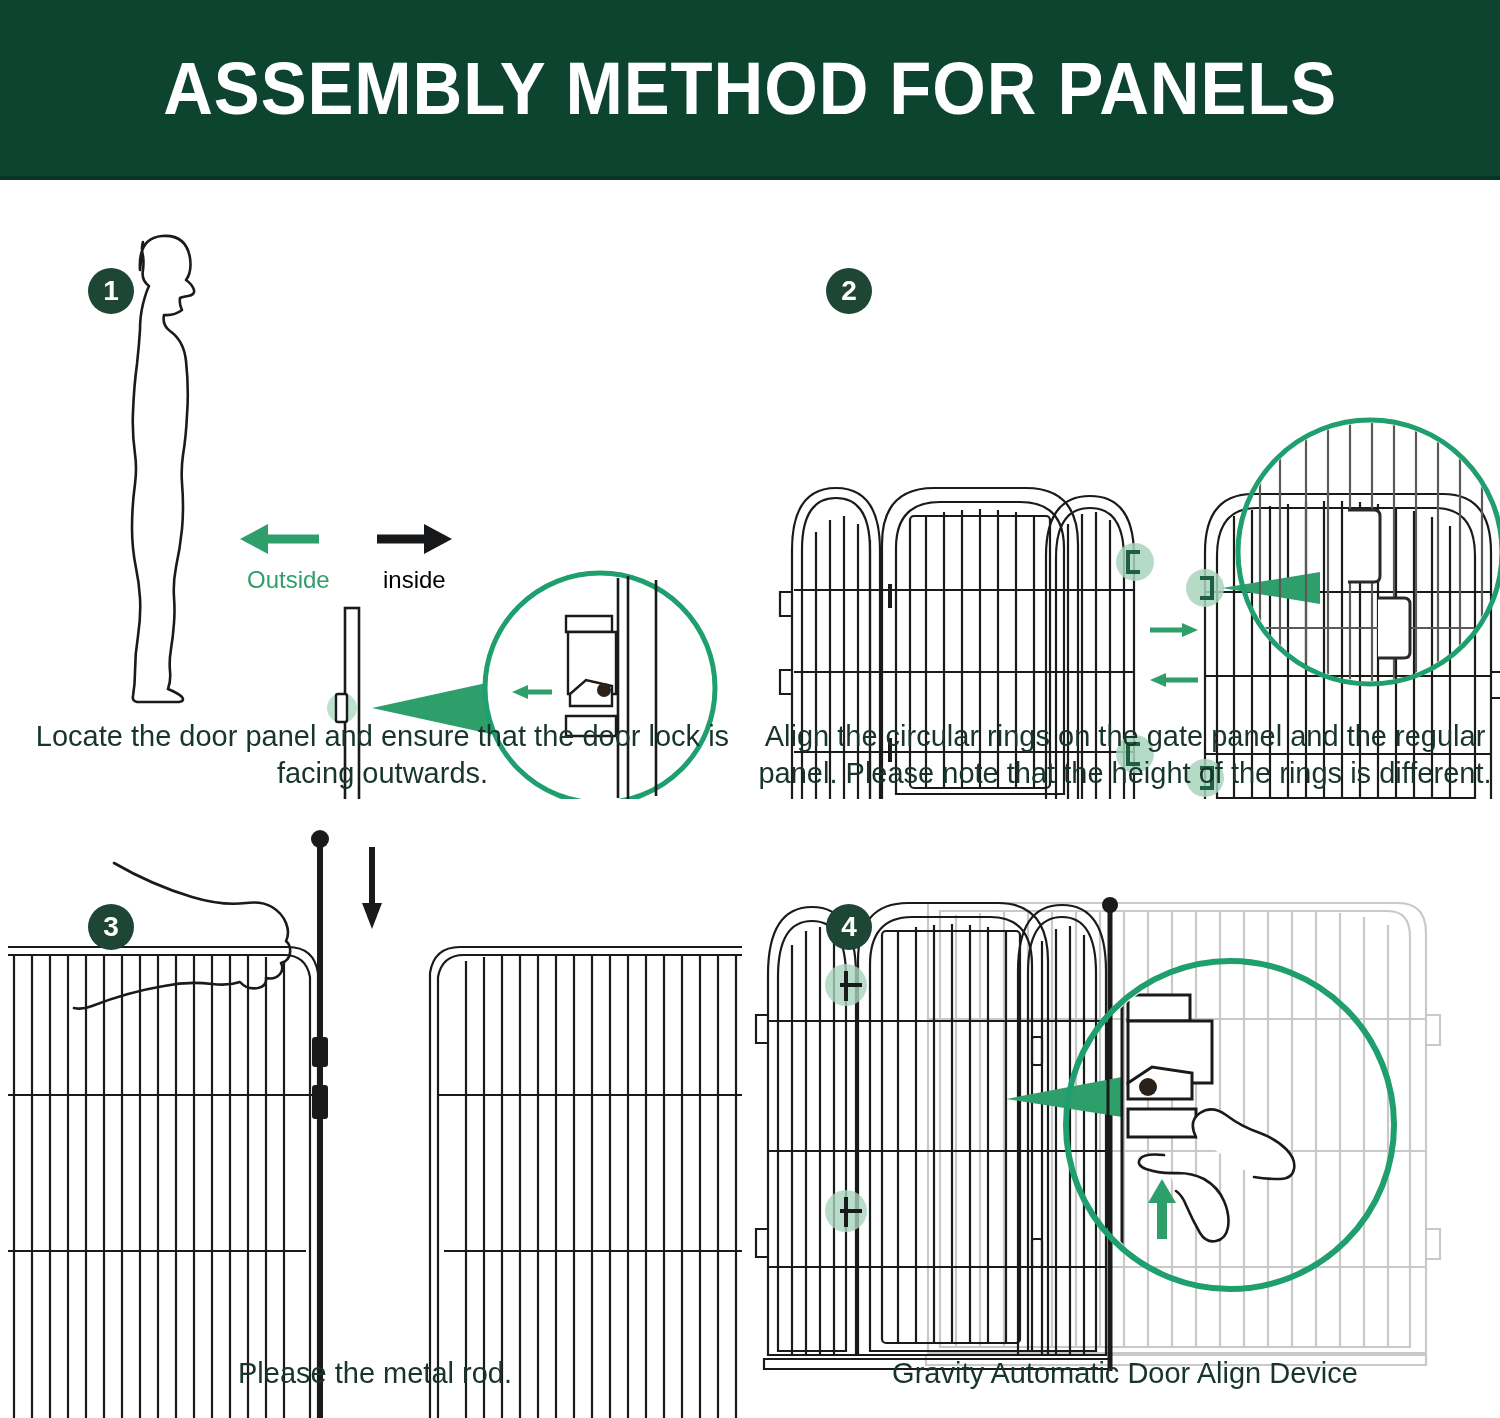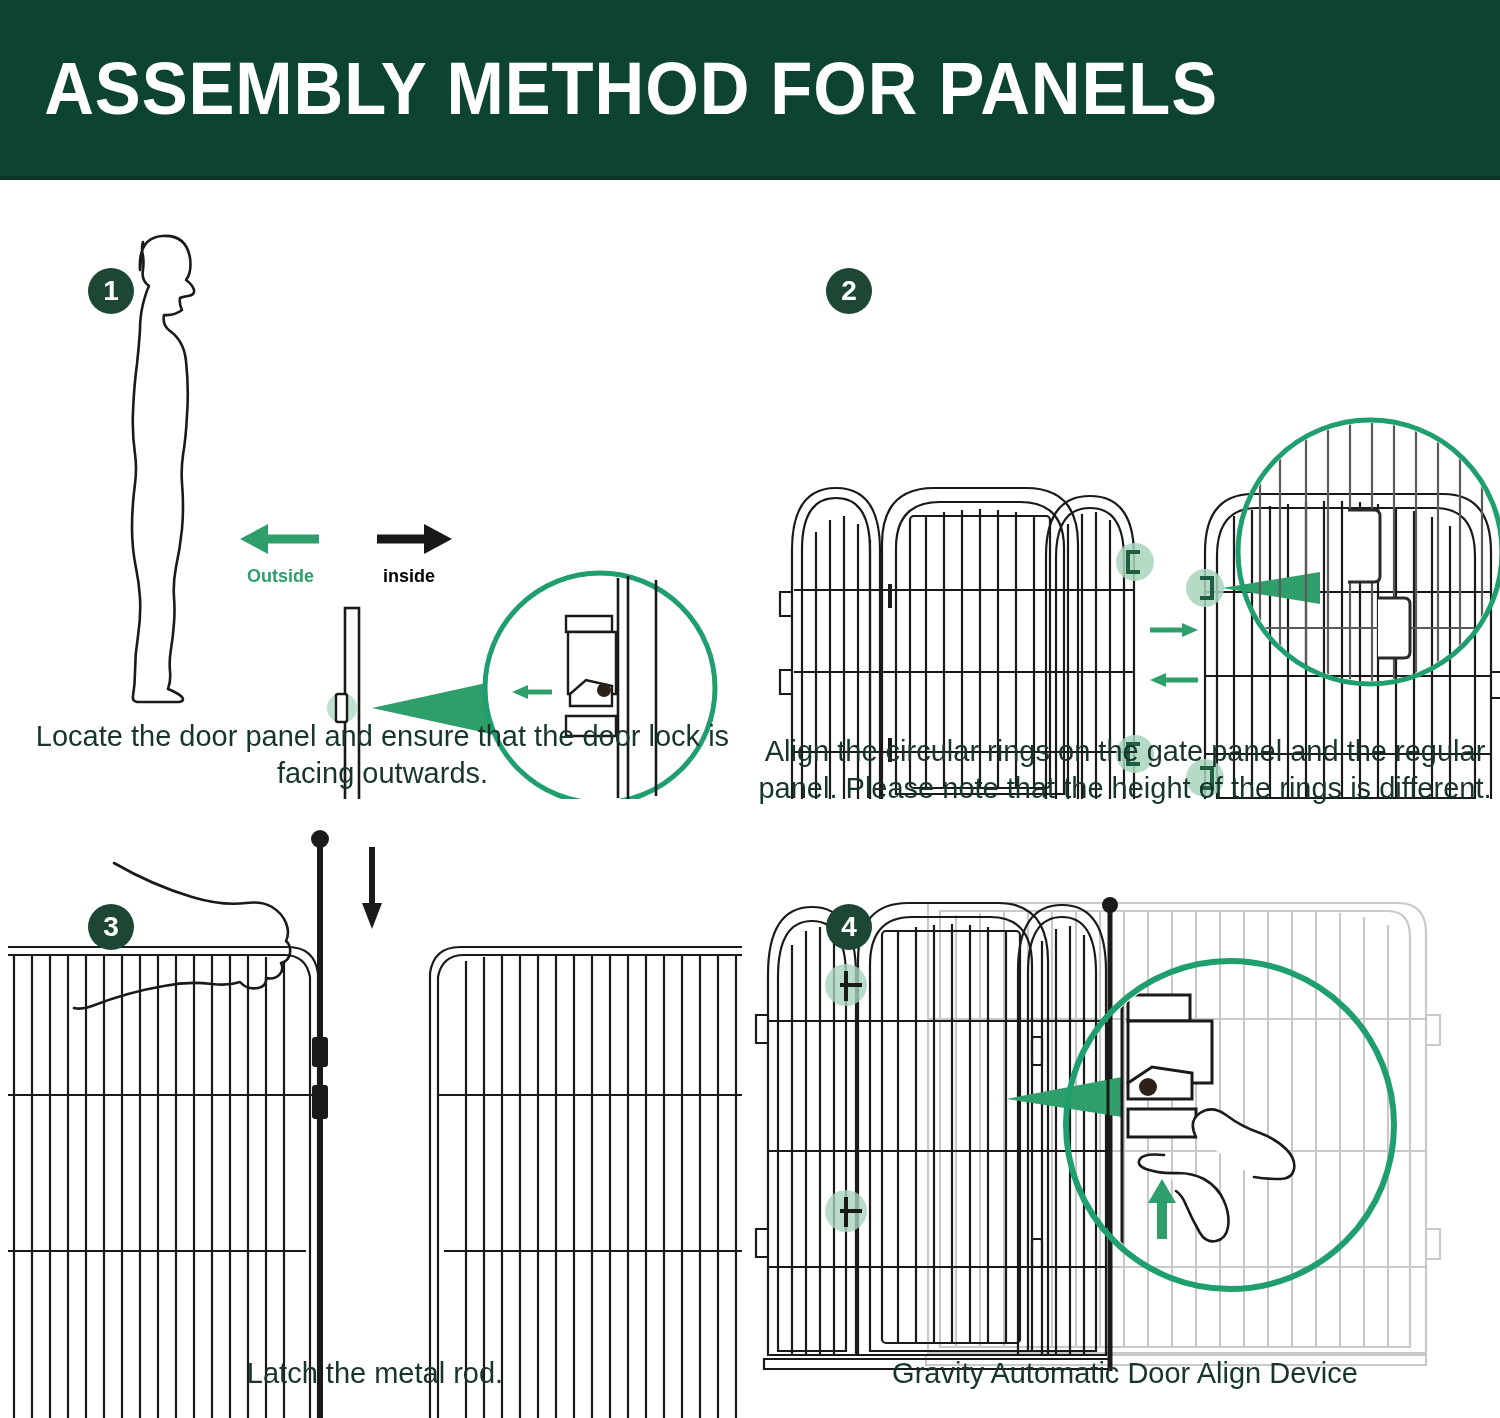--- a/index.html
+++ b/index.html
@@ -6,21 +6,21 @@
   body {
     width:1500px; height:1418px;
     background:#ffffff;
     font-family:"Liberation Sans", sans-serif;
     overflow:hidden;
   }
   .banner {
     width:1500px; height:180px;
     background:#0d4430;
     border-bottom:4px solid #0a3526;
-    display:flex; align-items:center; justify-content:flex-start;
+    display:flex; align-items:center; justify-content:center;
   }
   .banner-title {
     color:#ffffff;
     font-size:74px;
     font-weight:bold;
     letter-spacing:1px;
     transform:scaleX(0.93);
     font-family:"Liberation Sans", sans-serif;
   }
   .grid {
@@ -49,27 +49,27 @@
   .caption {
     position:absolute;
     width:100%;
     text-align:center;
     color:#17352a;
     font-size:29px;
     line-height:1.28;
     font-family:"Liberation Sans", sans-serif;
   }
   .cap1 { top:718px; left:0; width:750px;padding-left:15px; }
-  .cap2 { top:733px; left:750px; width:750px; }
+  .cap2 { top:718px; left:750px; width:750px; }
   .cap3 { top:1355px; left:0; width:750px; }
   .cap4 { top:1355px; left:750px; width:750px; }
   .lbl {
     position:absolute;
-    font-size:18px;
-    font-weight:bold;
+    font-size:24px;
+    font-weight:normal;
     font-family:"Liberation Sans", sans-serif;
   }
   .lbl-out { color:#2e9e6b; left:247px; top:386px; }
   .lbl-in  { color:#000000; left:383px; top:386px; }
   svg { display:block; }
 </style>
 </head>
 <body>
 
 <div class="banner">
@@ -455,14 +455,14 @@
 
 </div>
 
 <div class="badge b1" style="position:absolute;">1</div>
 <div class="badge b2" style="position:absolute;">2</div>
 <div class="badge b3" style="position:absolute;">3</div>
 <div class="badge b4" style="position:absolute;">4</div>
 
 <div class="caption cap1">Locate the door panel and ensure that the door lock is facing outwards.</div>
 <div class="caption cap2">Align the circular rings on the gate panel and the regular panel. Please note that the height of the rings is different.</div>
-<div class="caption cap3">Latch the metal rod.</div>
+<div class="caption cap3">Please the metal rod.</div>
 <div class="caption cap4">Gravity Automatic Door Align Device</div>
 
 </body></html>

